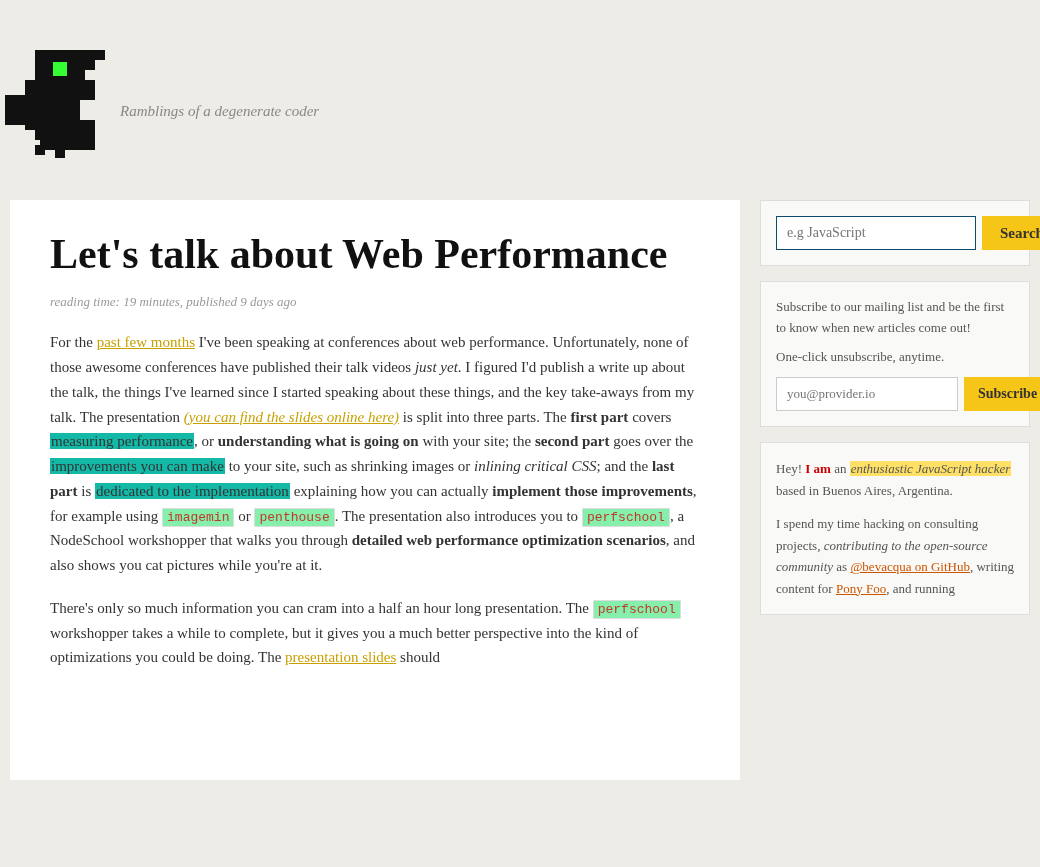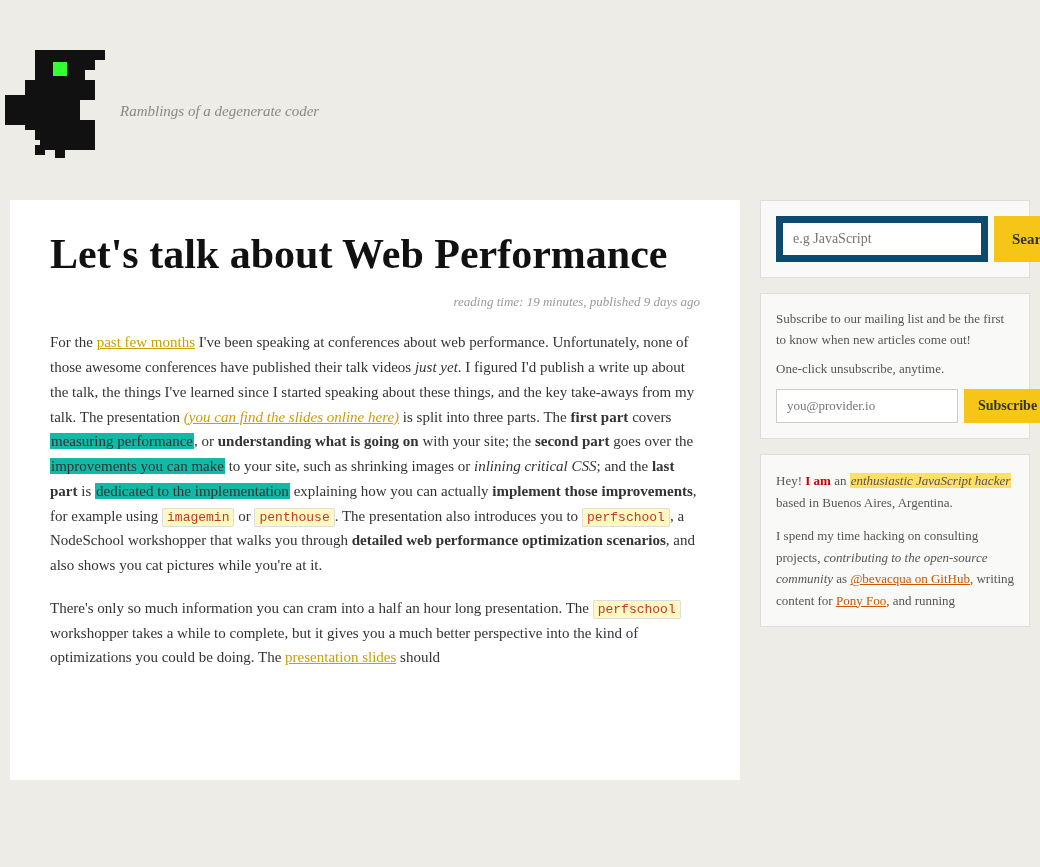--- a/index.html
+++ b/index.html
@@ -61,21 +61,21 @@
     
     .article-title {
       font-size: 42px;
       font-weight: bold;
       color: #111;
       line-height: 1.15;
       margin-bottom: 16px;
       font-family: Georgia, serif;
     }
     .article-meta {
-      text-align: right;
+      text-align: left;
       color: #999;
       font-style: italic;
       font-size: 13px;
       margin-bottom: 20px;
     }
     .article-body {
       font-size: 15px;
       line-height: 1.65;
       color: #333;
     }
@@ -96,21 +96,21 @@
       cursor: pointer;
     }
     .bold-text { font-weight: bold; }
     .yellow-bg {
       background-color: #14b8a6;
       padding: 0 1px;
     }
     .code-inline {
       font-family: 'Courier New', monospace;
       font-size: 13px;
-      background: #fef9c3;
+      background: #86efac;
       border: 1px solid #ddd;
       padding: 1px 4px;
       border-radius: 2px;
       color: #c0392b;
     }
     .italic-text { font-style: italic; text-align: right; }
 
     
     .sidebar-widget {
       background: #f9f9f7;
@@ -127,21 +127,21 @@
       border: 1px solid #ddd;
       padding: 15px;
     }
     .search-row {
       display: flex;
       gap: 6px;
     }
     .search-input {
       flex: 1;
       padding: 8px 10px;
-      border: 7px solid #0c4a6e;
+      border: 1px solid #0c4a6e;
       background: #fff;
       font-size: 14px;
       font-family: Georgia, serif;
       color: #999;
       outline: none;
     }
     .search-button {
       background: #f5c518;
       border: none;
       padding: 8px 18px;

